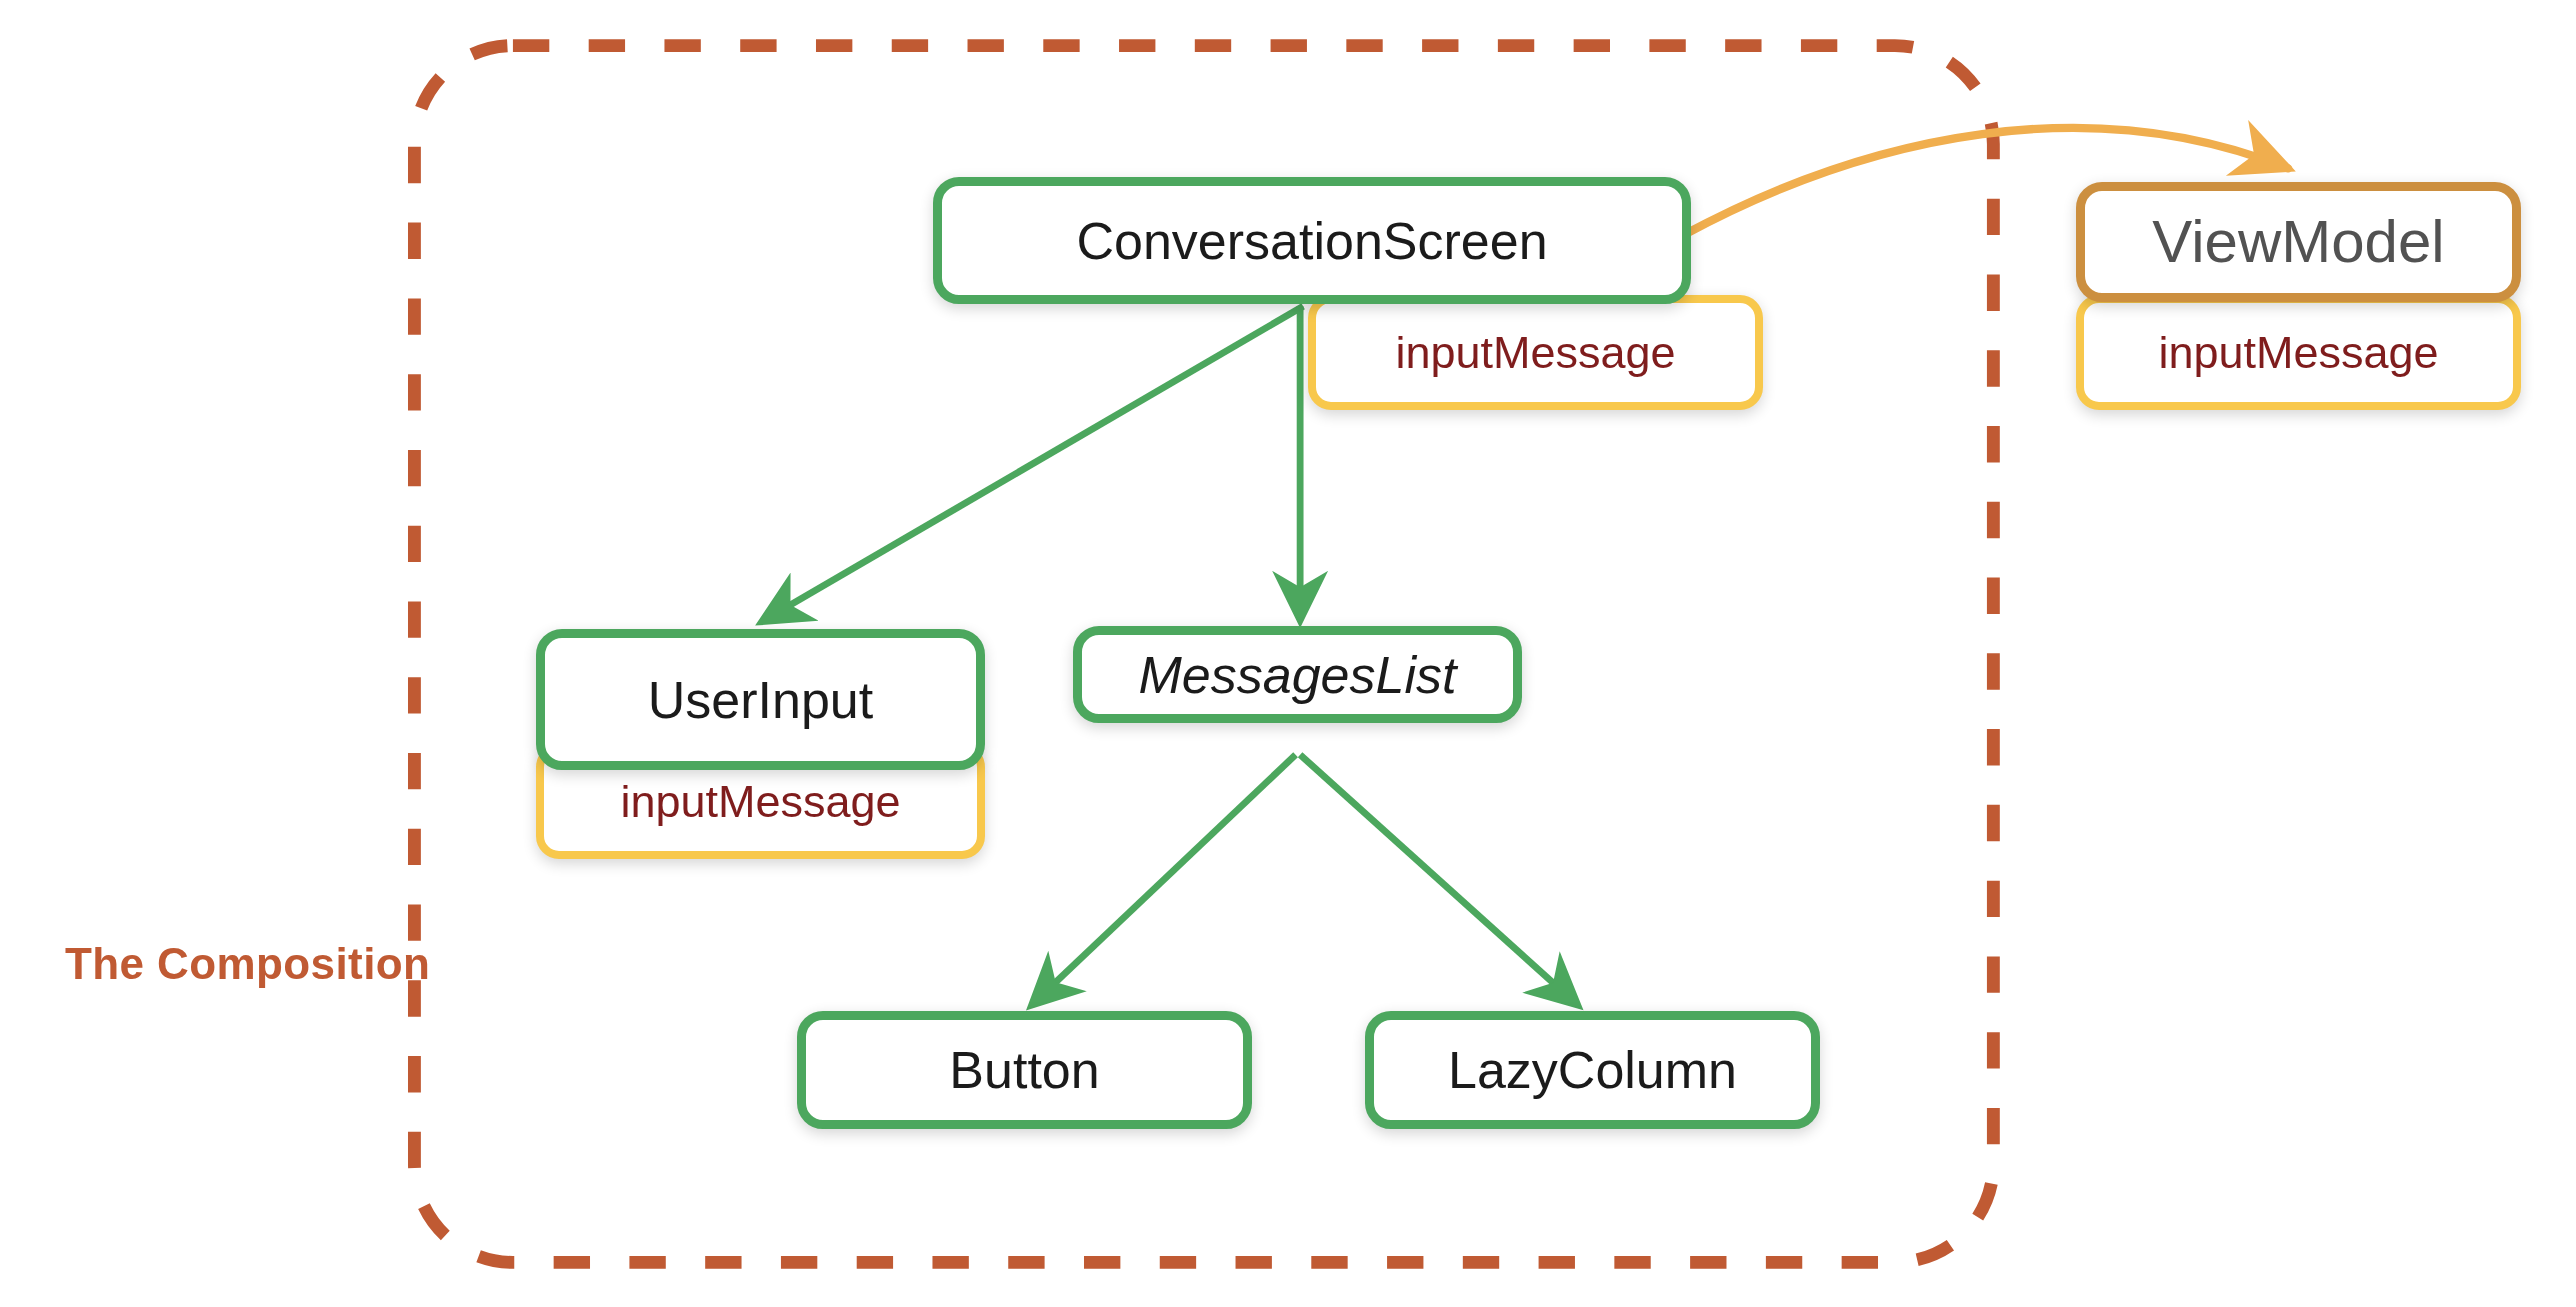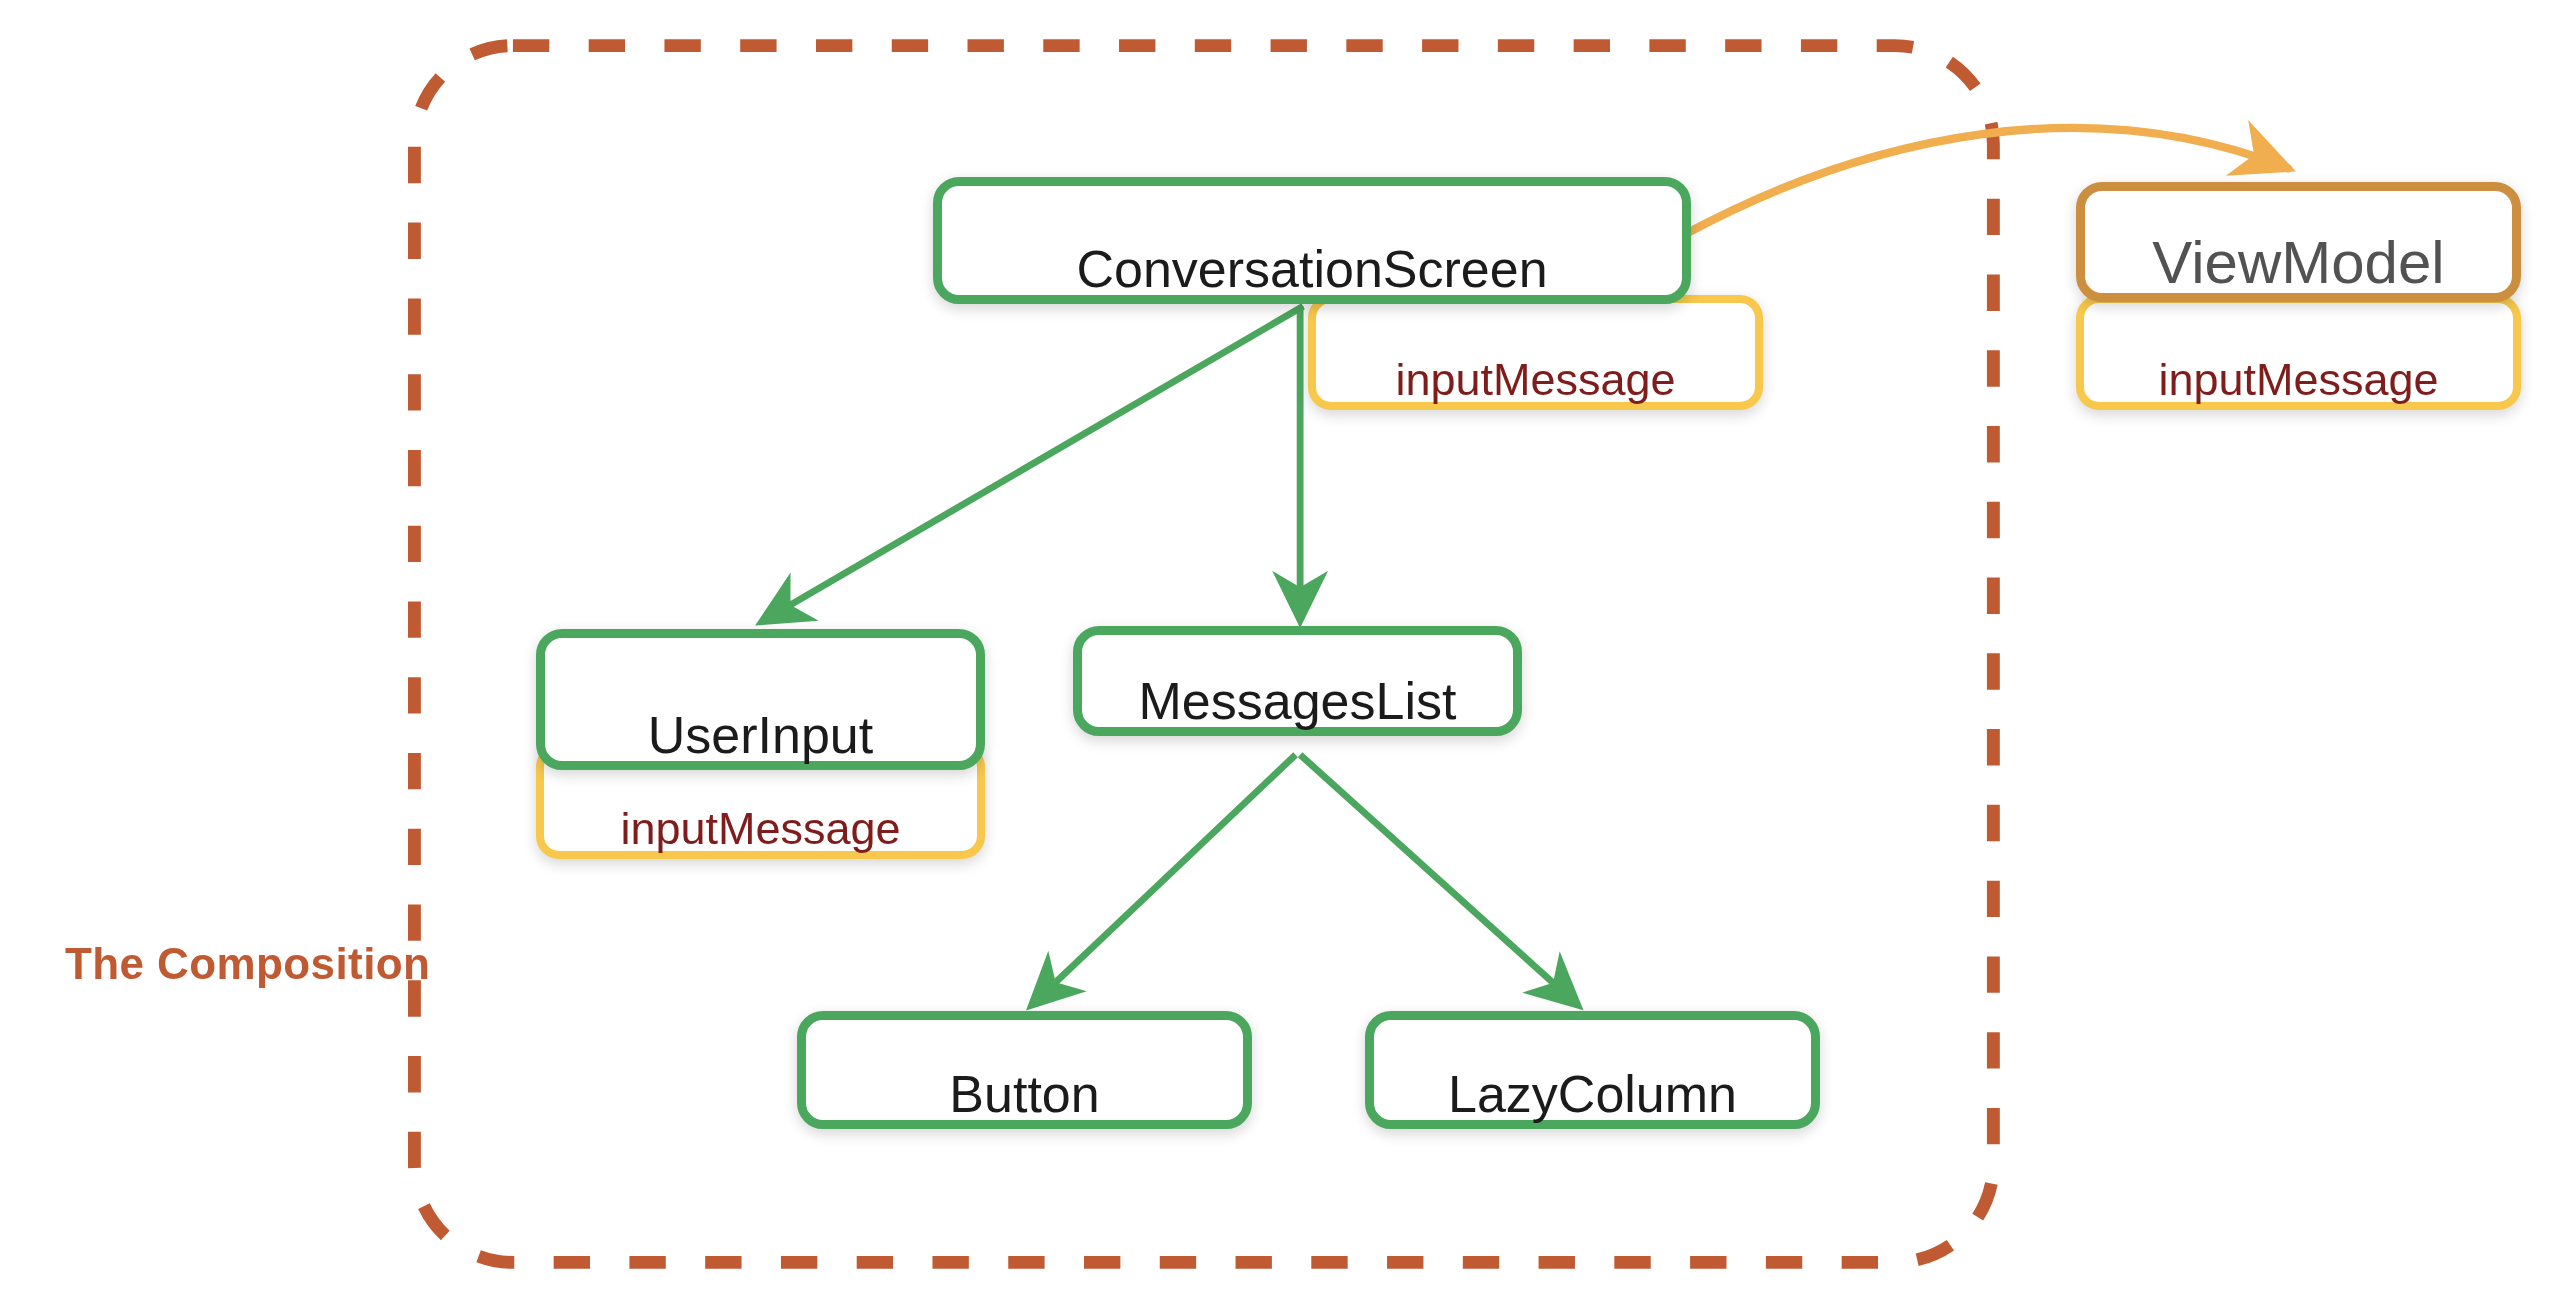--- a/index.html
+++ b/index.html
@@ -31,21 +31,21 @@
     z-index: 1;
     pointer-events: none;
   }
 
   
   .node {
     position: absolute;
     box-sizing: border-box;
     background: #ffffff;
     display: flex;
-    align-items: flex-end;
+    align-items: center;
     justify-content: center;
     border-radius: 26px;
     box-shadow: 0 4.5px 13.6px rgba(0,0,0,0.16);
     z-index: 3;
   }
   .node .label {
     white-space: nowrap;
     line-height: 1;
   }
 
@@ -77,21 +77,21 @@
   
   #node-conversationscreen { left: 933px; top: 177px;  width: 758px; height: 127px; z-index: 4; }
   #state-conversationscreen{ left: 1308px; top: 295px;  width: 455px;  height: 115px; z-index: 3; }
 
   #node-viewmodel          { left: 2076px; top: 182px;  width: 445px;  height: 120px; z-index: 4; }
   #state-viewmodel         { left: 2076px; top: 295px;  width: 445px;  height: 115px; z-index: 3; }
 
   #node-userinput          { left: 536px;  top: 629px;  width: 449px;  height: 141px; z-index: 4; }
   #state-userinput         { left: 536px;  top: 744px;  width: 449px;  height: 115px; z-index: 3; }
 
-  #node-messageslist       { left: 1073px; top: 626px;  width: 449px;  height: 110px; z-index: 4; }
+  #node-messageslist       { left: 1073px; top: 626px;  width: 449px;  height: 97px; z-index: 4; font-style: italic; }
 
   #node-button             { left: 797px; top: 1011px; width: 455px;  height: 118px; }
   #node-lazycolumn         { left: 1365px; top: 1011px; width: 455px;  height: 118px; }
 
   
   #composition-caption {
     position: absolute;
     left: 65px;
     top: 939px;
     color: #C05A33;

